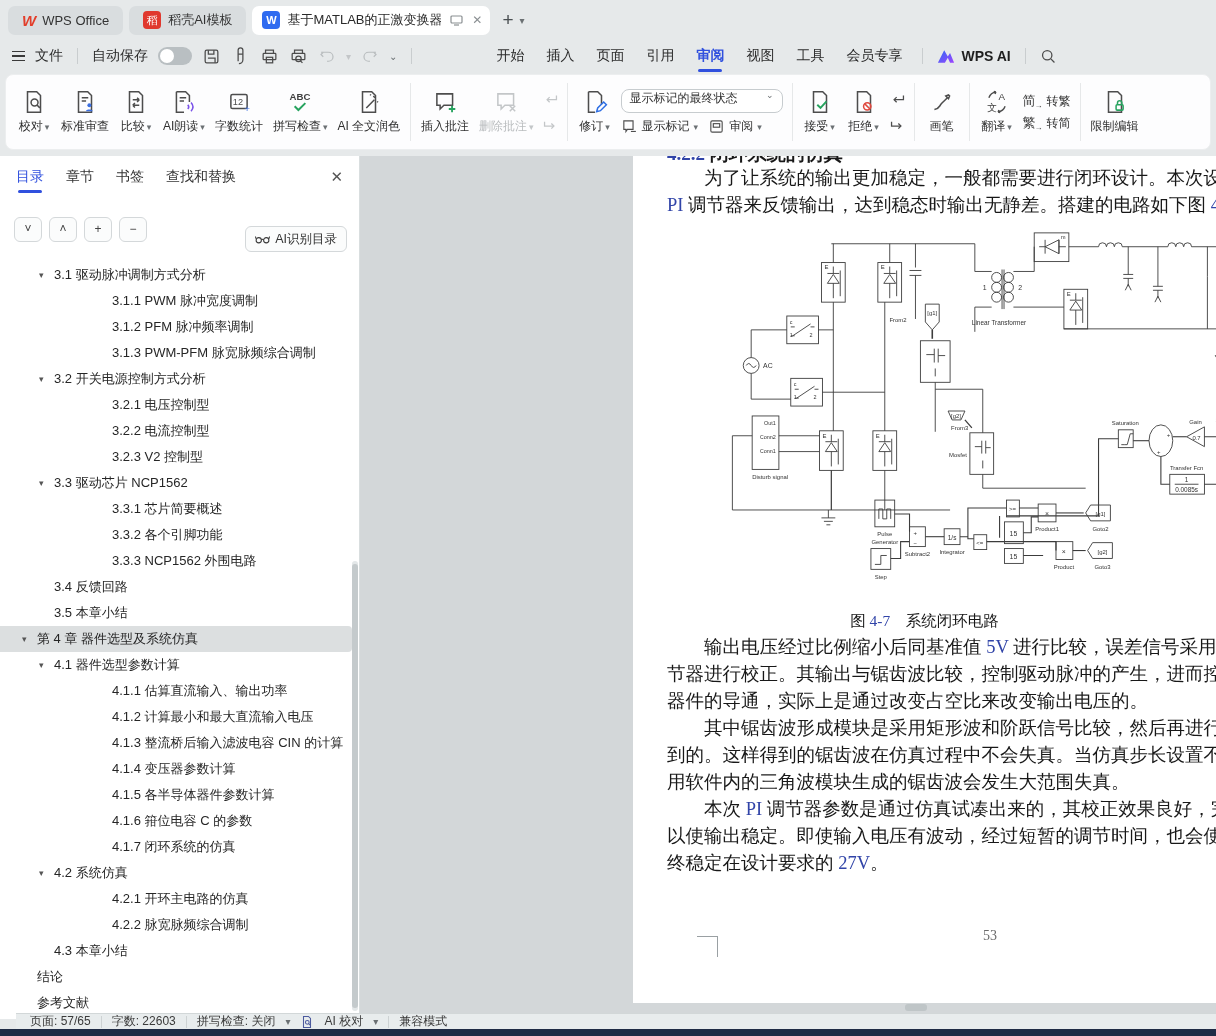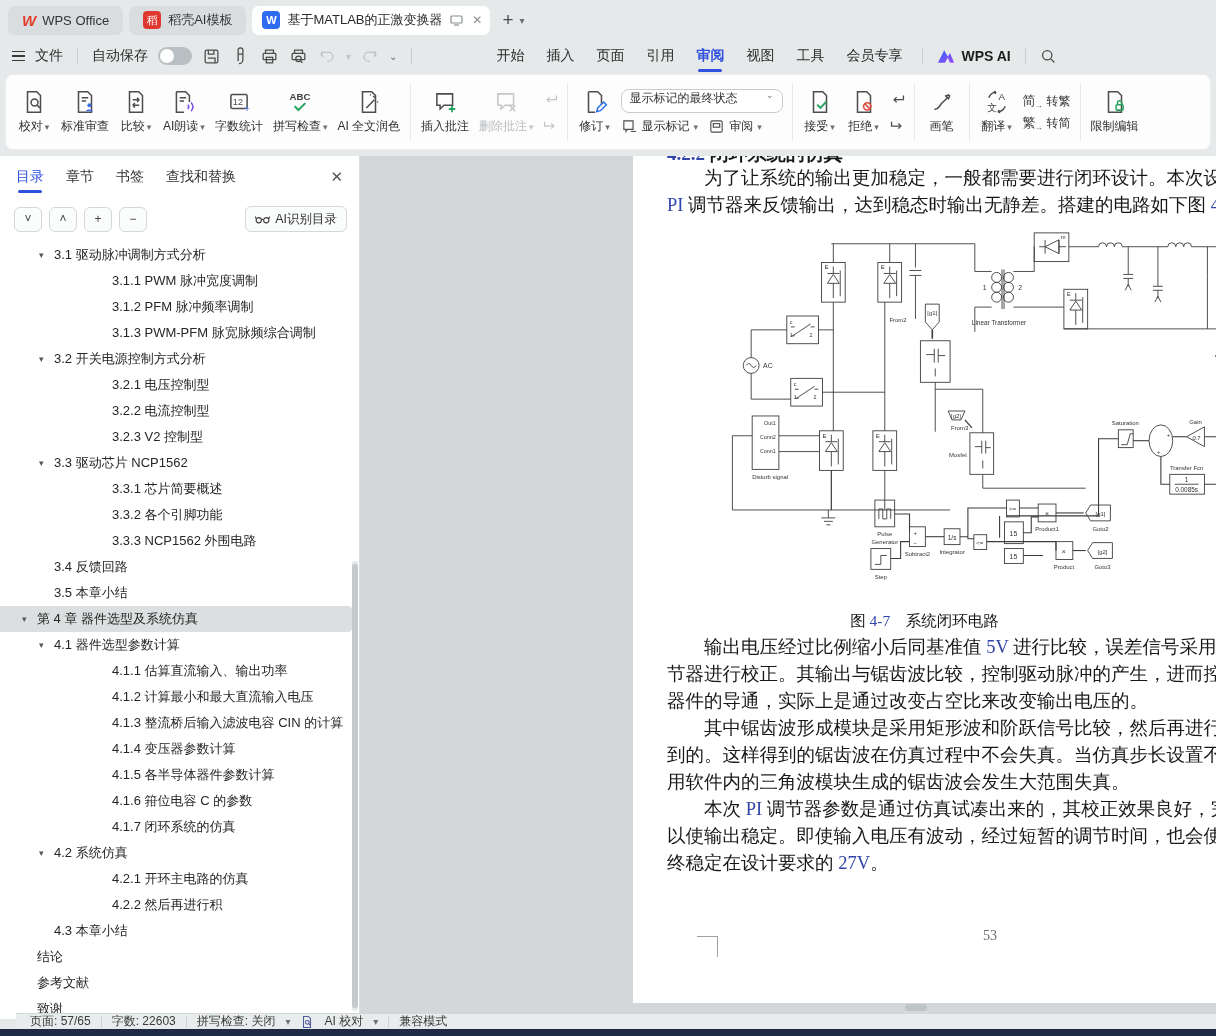--- a/index.html
+++ b/index.html
@@ -57,21 +57,21 @@
   
   .main { display:flex; height:863px; }
   .sidebar { width:360px; background:#ffffff; border-right:1px solid #d9dedf; position:relative; }
   .stabs { display:flex; align-items:center; gap:22px; padding:12px 16px 8px 16px; font-size:14px; color:#333; }
   .stab { position:relative; }
   .stab.active { color:#3050de; }
   .stab.active::after { content:""; position:absolute; left:2px; right:2px; bottom:-7px; height:3px; border-radius:2px; background:#3050de; }
   .sclose { margin-left:auto; color:#555; font-size:15px; }
   .sctrl { display:flex; align-items:center; gap:7px; padding:12px 12px 8px 14px; }
   .cbtn { width:28px; height:25px; border:1px solid #d4d8da; border-radius:6px; background:#fbfcfc; color:#444; font-size:12px; display:flex; align-items:center; justify-content:center; }
-  .aitoc { margin-left:auto; height:26px; border:1px solid #d4d8da; border-radius:6px; background:#fbfcfc; display:flex; align-items:center; gap:5px; padding:0 9px; font-size:12.5px; color:#333; }
+  .aitoc { margin-left:auto; height:26px; border:1px solid #d4d8da; border-radius:6px; background:#fbfcfc; display:flex; align-items:center; gap:5px; padding:0 9px; font-size:12.5px; color:#333;margin-top:20px; }
   .toclist { margin-top:2px; font-size:13px; color:#262626; }
   .trow { height:26px; display:flex; align-items:center; white-space:nowrap; }
   .trow .arr { width:15px; font-size:9px; color:#555; flex:0 0 15px; }
   .lv1 { padding-left:22px; }
   .lv2 { padding-left:39px; }
   .lv3 { padding-left:112px; }
   .trow.sel { background:#dcdfe0; width:352px; border-radius:0 4px 4px 0; }
   .sb-track { position:absolute; right:1px; top:405px; width:6px; height:450px; background:#e3e7e8; border-radius:3px; }
   .sb-thumb { position:absolute; right:1px; top:408px; width:6px; height:444px; background:#c4cacc; border-radius:3px; }
 
@@ -528,21 +528,21 @@
           <span>4.1.7 闭环系统的仿真</span>
         </div>
       <div class="trow lv2">
           <span class="arr">▾</span>
           <span>4.2 系统仿真</span>
         </div>
       <div class="trow lv3">
           <span>4.2.1 开环主电路的仿真</span>
         </div>
       <div class="trow lv3">
-          <span>4.2.2 然后再进行积</span>
+          <span>4.2.2 脉宽脉频综合调制</span>
         </div>
       <div class="trow lv2">
           <span class="arr"></span>
           <span>4.3 本章小结</span>
         </div>
       <div class="trow lv1">
           <span class="arr"></span>
           <span>结论</span>
         </div>
       <div class="trow lv1">

